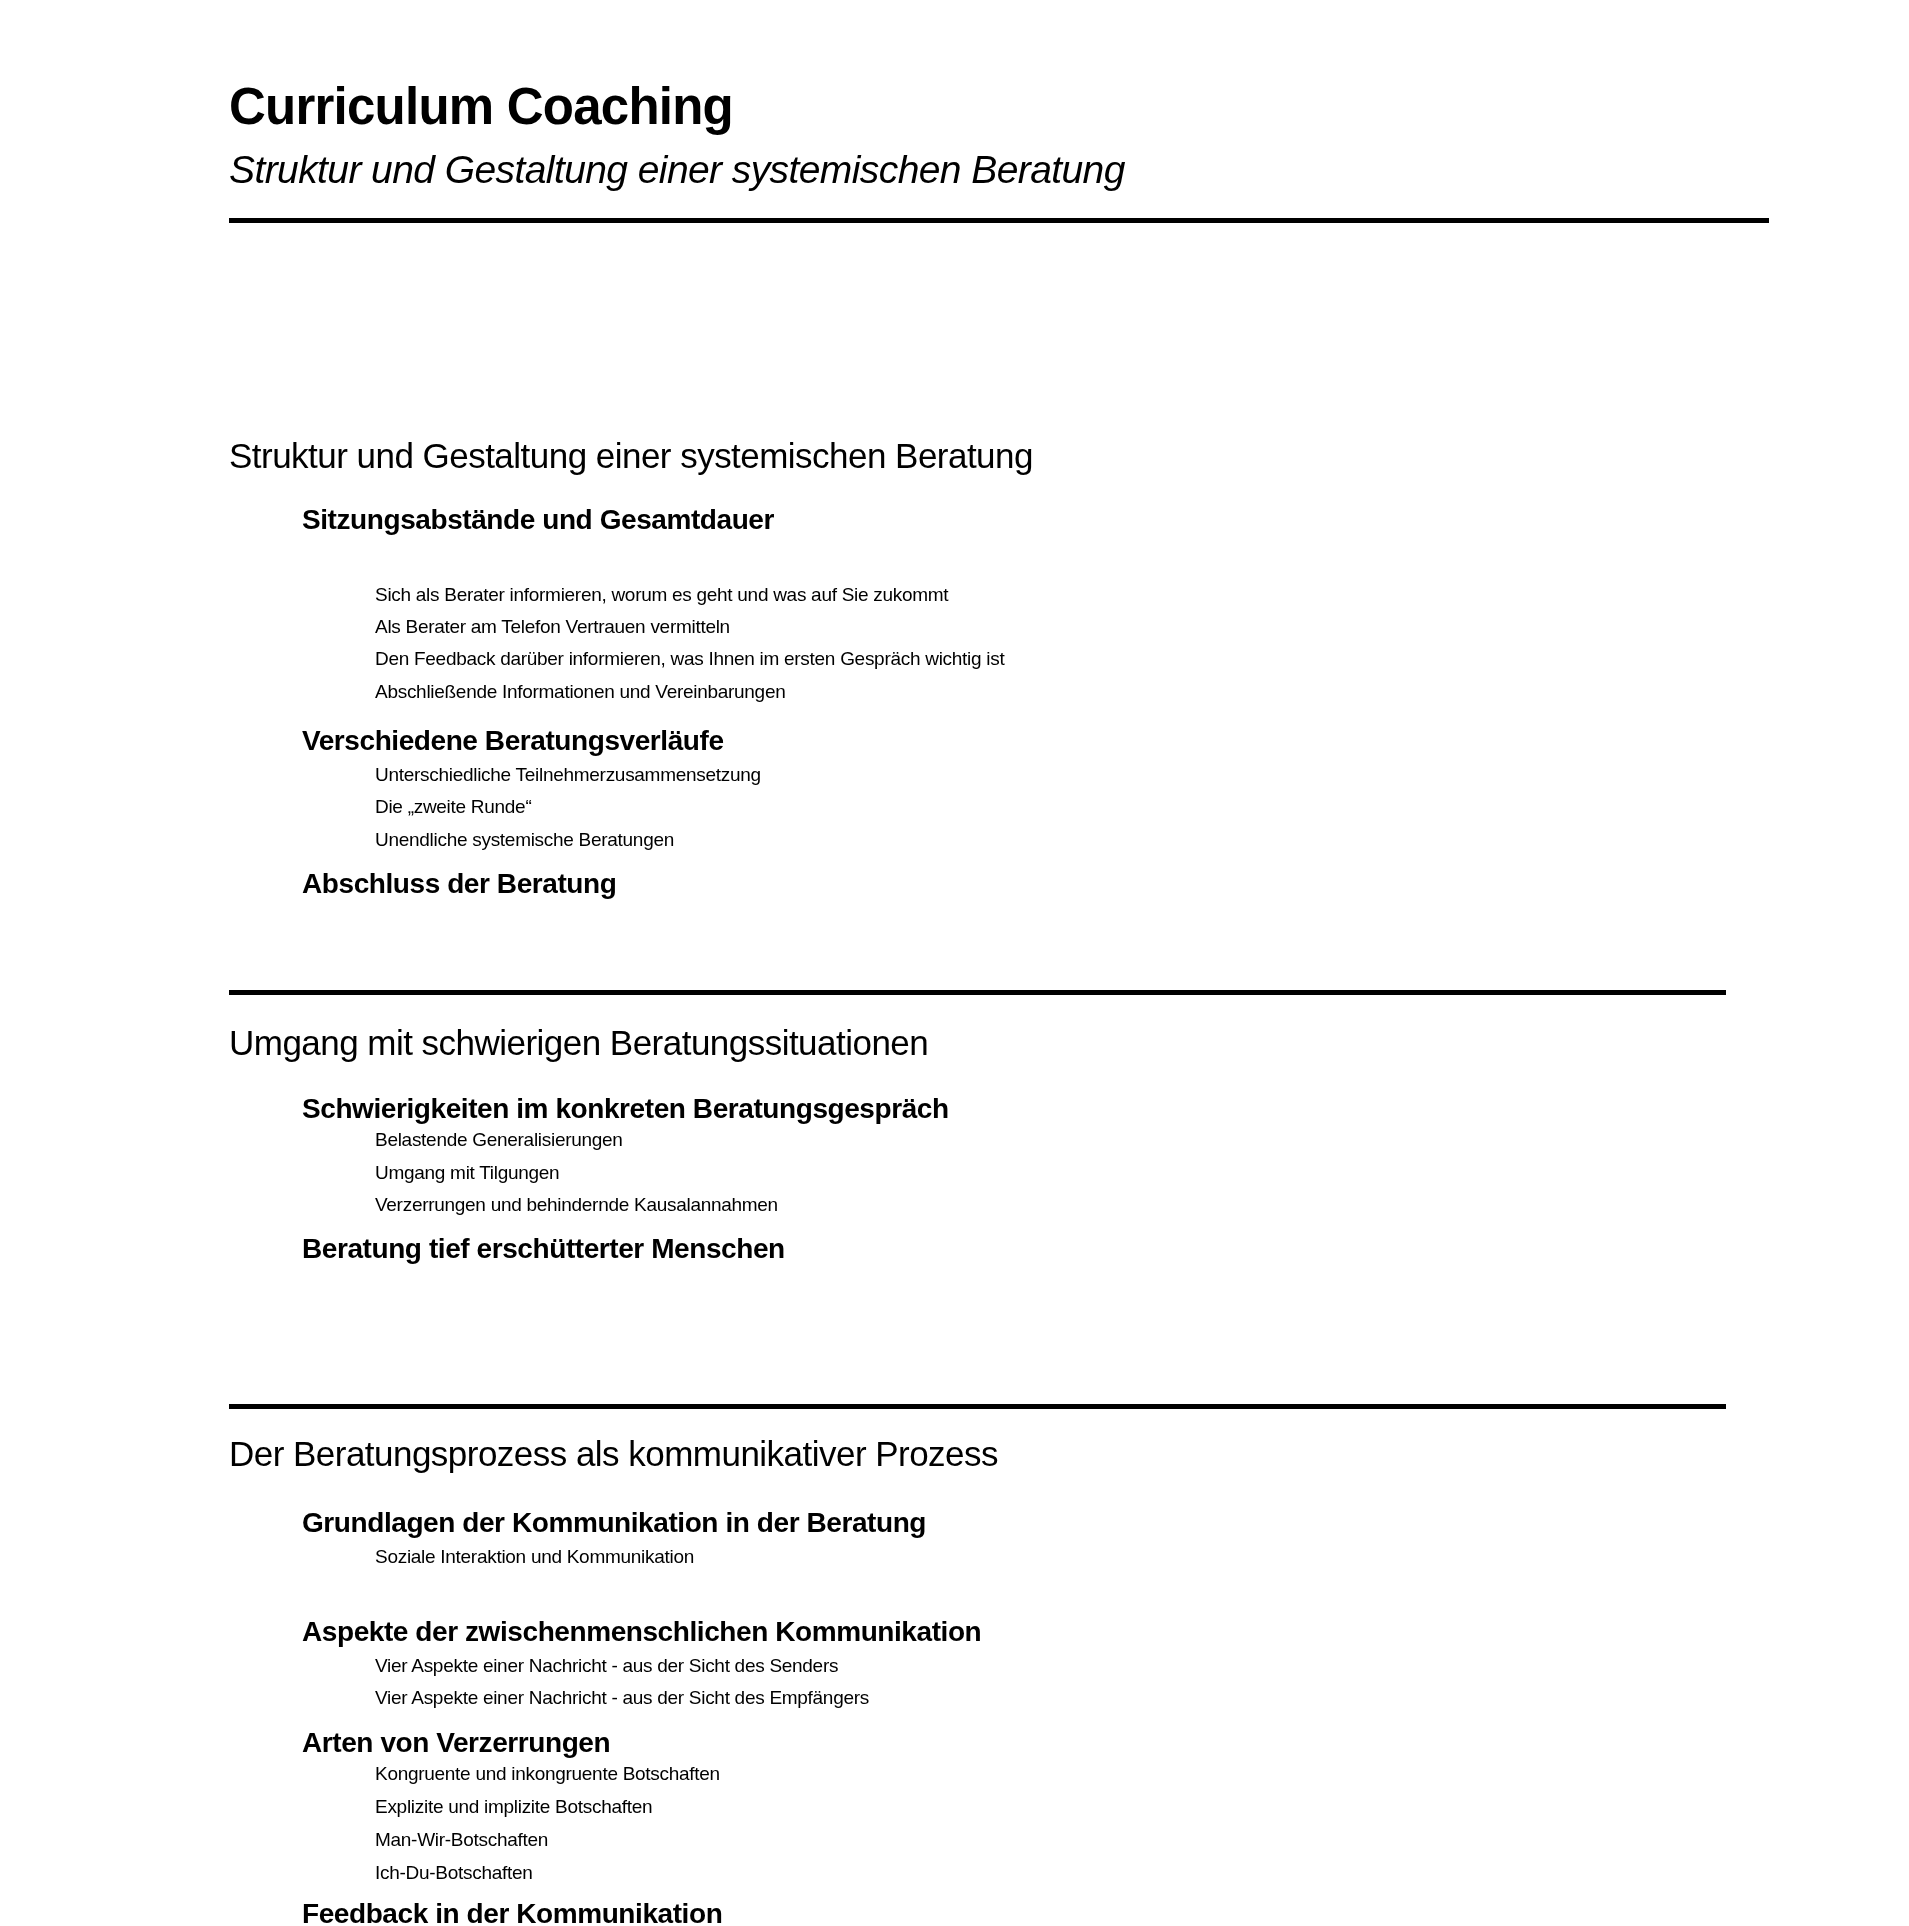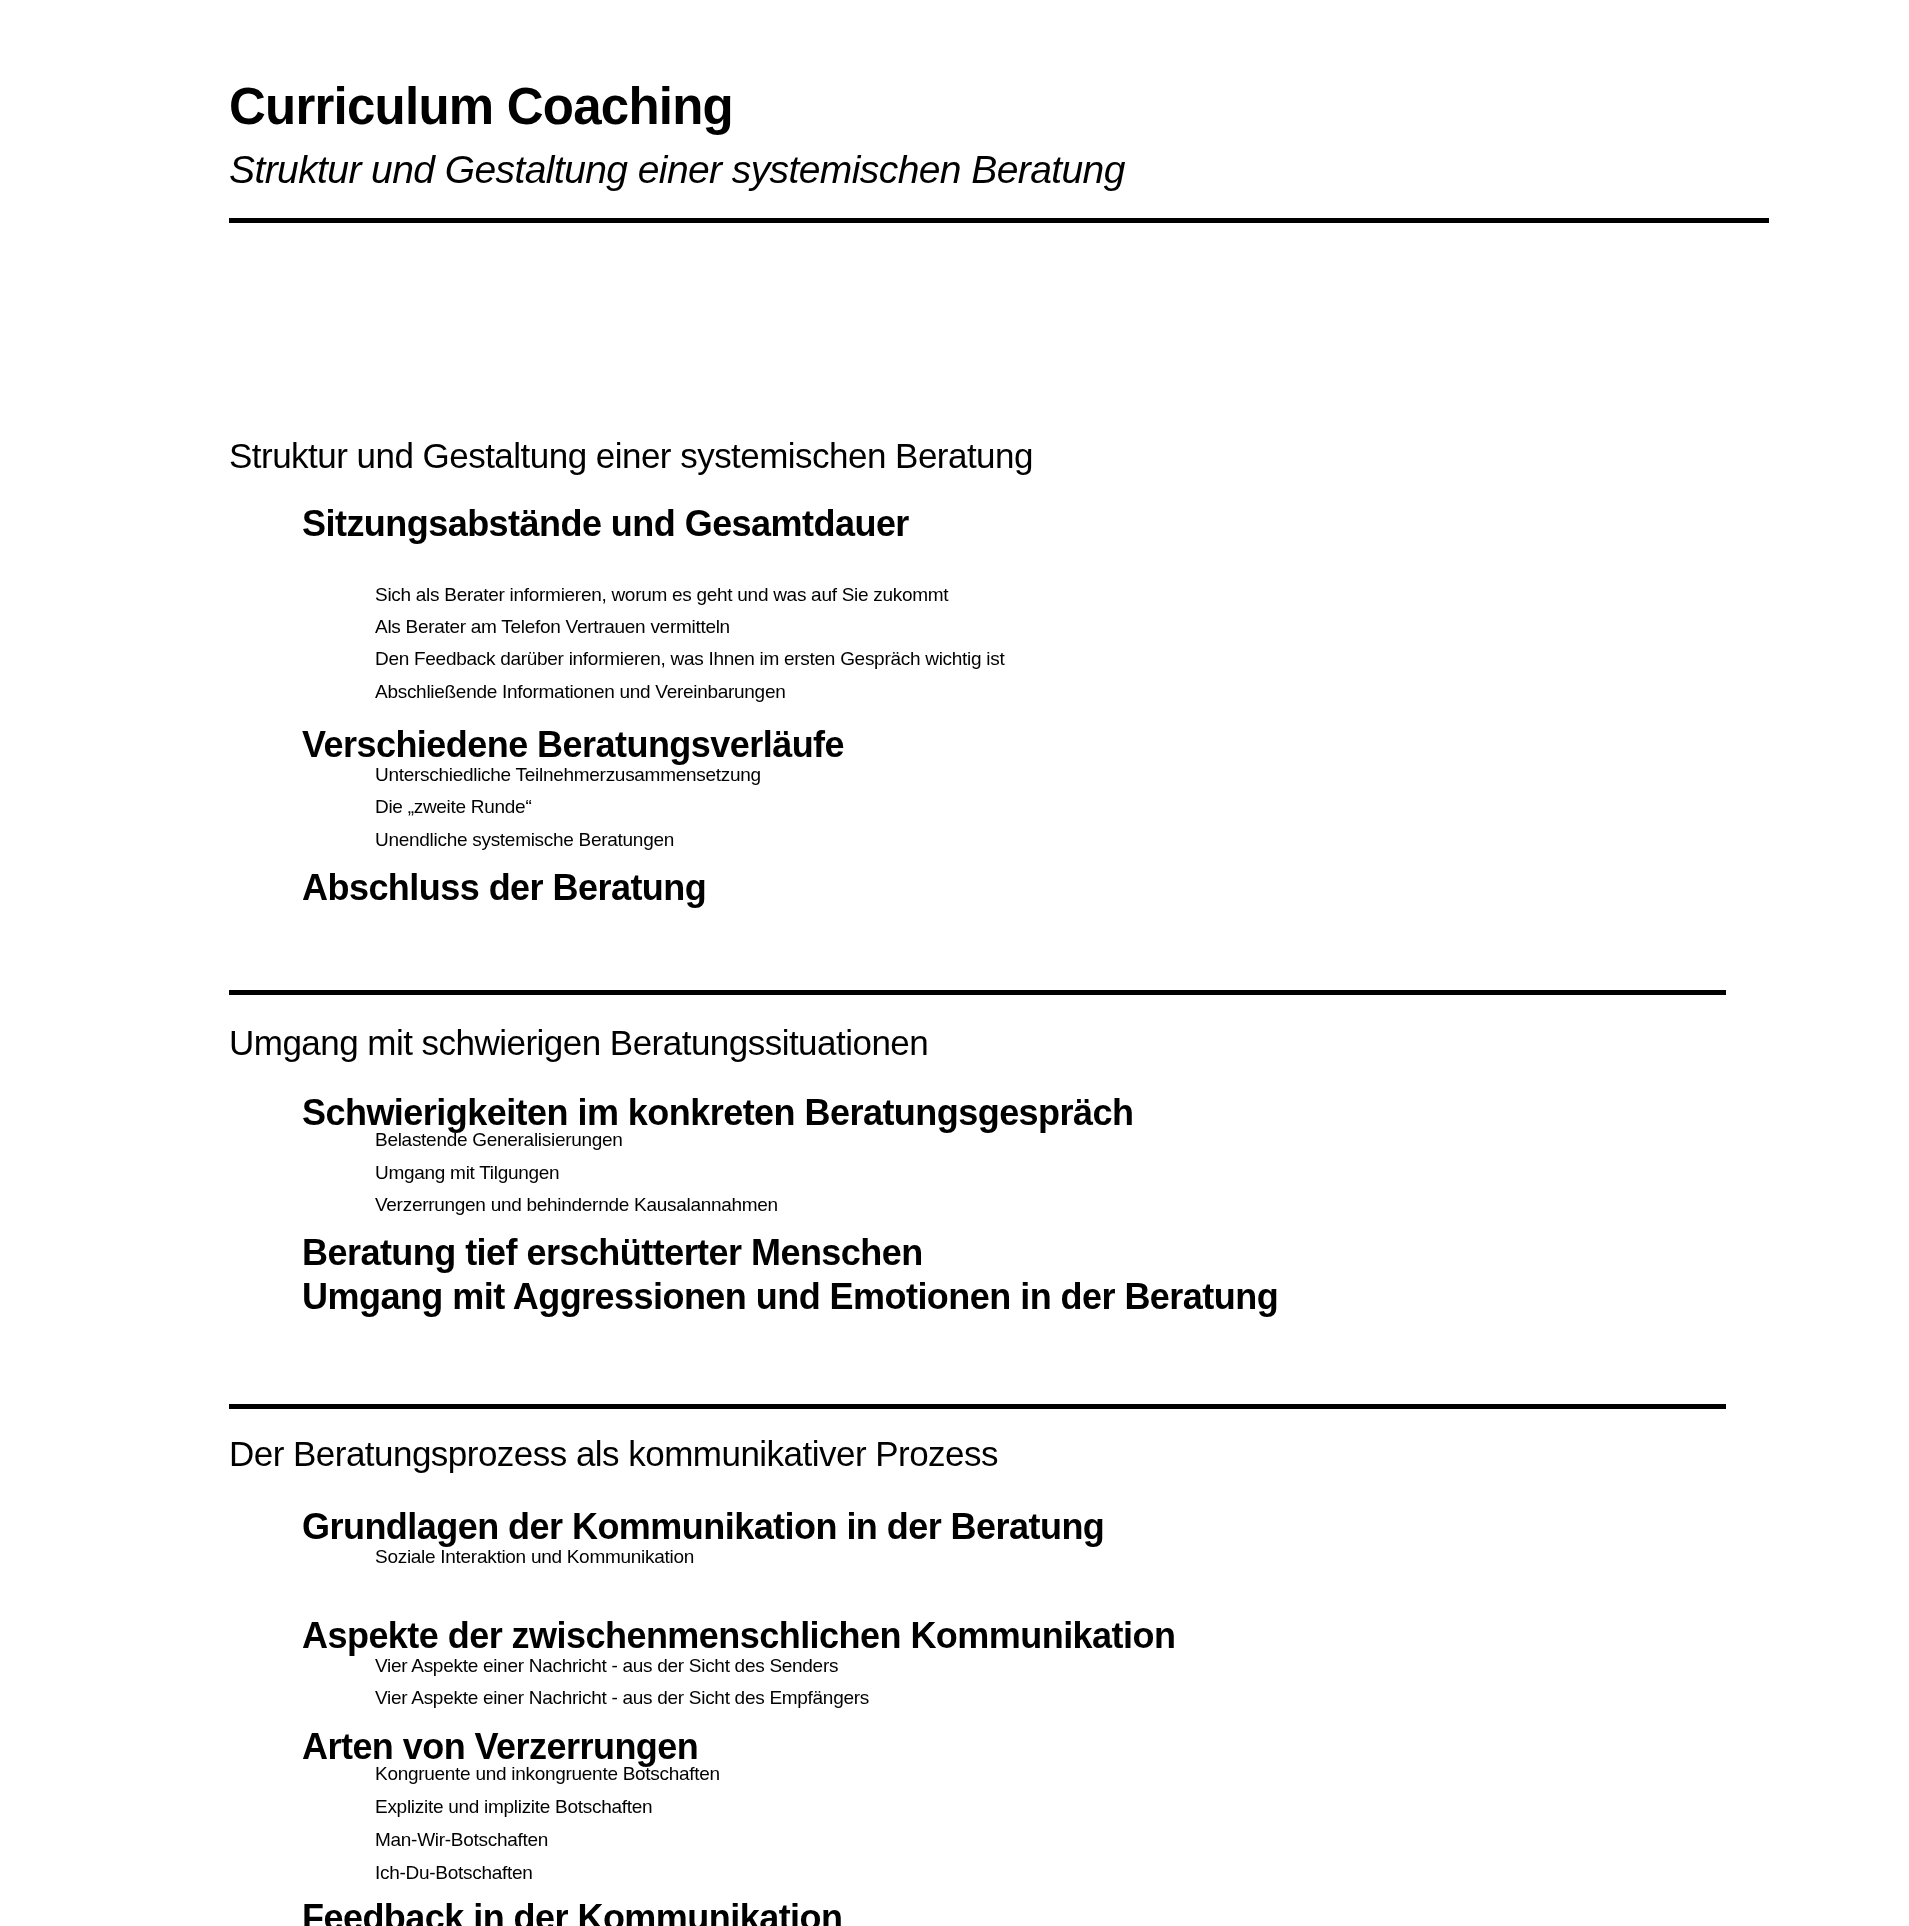--- a/index.html
+++ b/index.html
@@ -10,21 +10,21 @@
     color:#000000;
     position:relative;
     overflow:hidden;
   }
   .page{position:absolute;inset:0;background:#ffffff;}
   .abs{position:absolute;line-height:1;white-space:nowrap;letter-spacing:-0.015em;}
   .doc-title{left:229px;font-size:51px;font-weight:bold;margin-top:9px;}
   .doc-subtitle{left:229px;font-size:39px;font-style:italic;}
   .rule{position:absolute;left:229px;height:5px;background:#000000;}
   .l1{left:229px;font-size:35px;font-weight:normal;}
-  .l2{left:302px;font-size:36px;font-weight:bold;}
+  .l2{left:302px;font-size:28px;font-weight:bold;}
   .l3{left:375px;font-size:19px;font-weight:normal;}
 </style>
 </head>
 <body>
 
 <div class="page">
 
   <div class="abs doc-title" style="top:72px">Curriculum Coaching</div>
   <div class="abs doc-subtitle" style="top:150px">Struktur und Gestaltung einer systemischen Beratung</div>
   <div class="rule" style="top:218px;width:1540px"></div>
@@ -41,21 +41,20 @@
   <div class="abs l3" style="top:830px">Unendliche systemische Beratungen</div>
   <div class="abs l2" style="top:870px">Abschluss der Beratung</div>
 
   <div class="rule" style="top:990px;width:1497px"></div>
   <div class="abs l1" style="top:1025px">Umgang mit schwierigen Beratungssituationen</div>
   <div class="abs l2" style="top:1095px">Schwierigkeiten im konkreten Beratungsgespräch</div>
   <div class="abs l3" style="top:1130px">Belastende Generalisierungen</div>
   <div class="abs l3" style="top:1163px">Umgang mit Tilgungen</div>
   <div class="abs l3" style="top:1195px">Verzerrungen und behindernde Kausalannahmen</div>
   <div class="abs l2" style="top:1235px">Beratung tief erschütterter Menschen</div>
-  <div class="abs l2" style="top:1279px">Umgang mit Aggressionen und Emotionen in der Beratung</div>
 
   <div class="rule" style="top:1404px;width:1497px"></div>
   <div class="abs l1" style="top:1436px">Der Beratungsprozess als kommunikativer Prozess</div>
   <div class="abs l2" style="top:1509px">Grundlagen der Kommunikation in der Beratung</div>
   <div class="abs l3" style="top:1547px">Soziale Interaktion und Kommunikation</div>
   <div class="abs l2" style="top:1618px">Aspekte der zwischenmenschlichen Kommunikation</div>
   <div class="abs l3" style="top:1688px">Vier Aspekte einer Nachricht - aus der Sicht des Empfängers</div>
   <div class="abs l3" style="top:1656px">Vier Aspekte einer Nachricht - aus der Sicht des Senders</div>
   <div class="abs l2" style="top:1729px">Arten von Verzerrungen</div>
   <div class="abs l3" style="top:1764px">Kongruente und inkongruente Botschaften</div>

